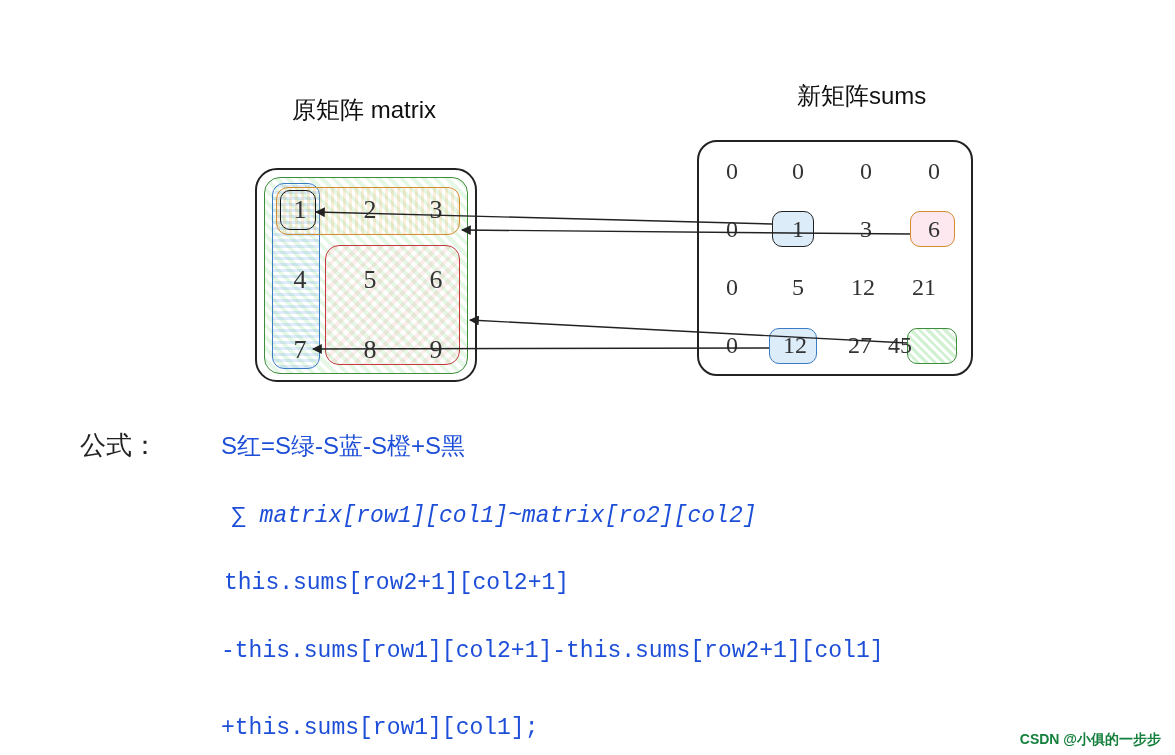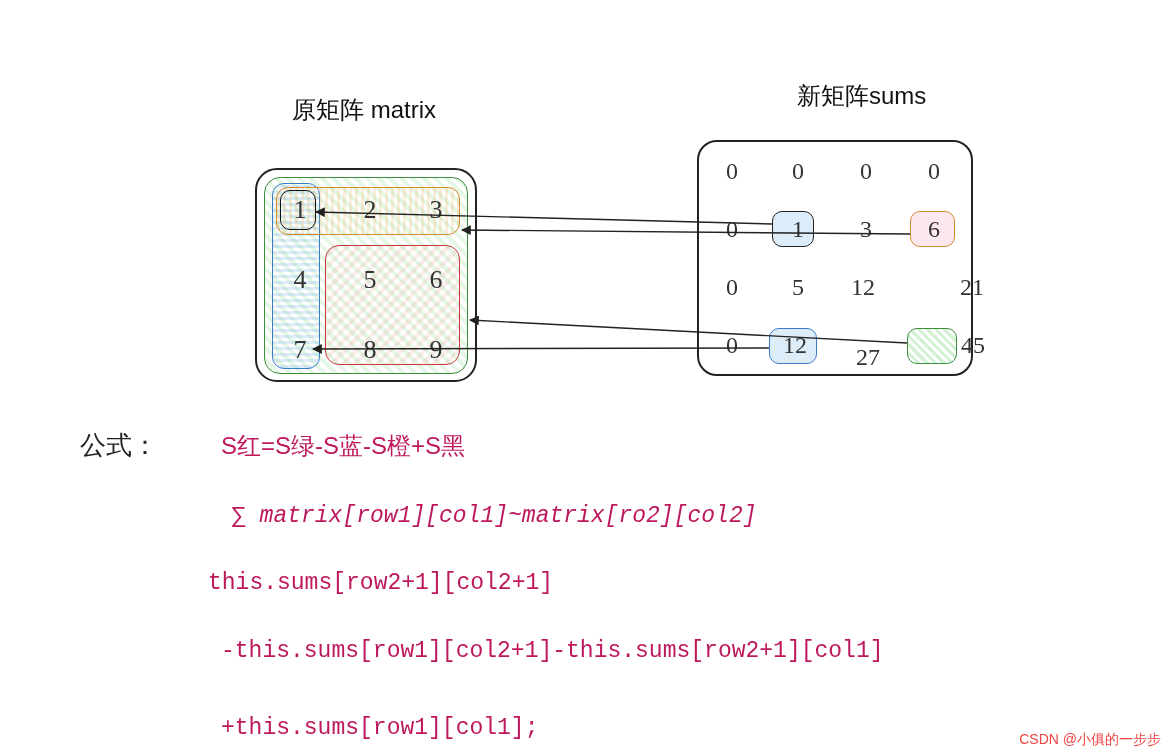--- a/index.html
+++ b/index.html
@@ -102,26 +102,26 @@
   .hl-green { border: 1.6px solid #3c8c3c; background: repeating-linear-gradient(45deg, rgba(80,200,80,0.25), rgba(80,200,80,0.25) 3px, transparent 3px, transparent 6px);}
   
   .formula-label {
     position: absolute; left: 80px; top: 428px;
     font-size: 26px; color: #222;
   }
   .formula-line {
     position: absolute;
     font-family: "Consolas", "Courier New", monospace;
     font-size: 23px;
-    color: #be185d;
+    color: #1d4ed8;
     white-space: pre;
   }
   .watermark {
     position: absolute; right: 14px; bottom: 6px;
-    font-size: 14px; color: #ef4444;
+    font-size: 14px; color: #15803d; font-weight: bold;
   }
   svg.arrows { position: absolute; left:0; top:0; width:1175px; height:755px; z-index:5; pointer-events:none; }
 </style>
 </head>
 <body>
 
 <div class="title" style="left:292px; top:94px;">原矩阵 matrix</div>
 <div class="title" style="left:753px; top:80px;margin-left:44px;">新矩阵sums</div>
 
 <div class="green-region"></div>
@@ -154,43 +154,43 @@
 <div class="scell" style="left:914px; top:158px;">0</div>
 
 <div class="scell" style="left:712px; top:216px;">0</div>
 <div class="scell" style="left:778px; top:216px;">1</div>
 <div class="scell" style="left:846px; top:216px;">3</div>
 <div class="scell" style="left:914px; top:216px;">6</div>
 
 <div class="scell" style="left:712px; top:274px;">0</div>
 <div class="scell" style="left:778px; top:274px;">5</div>
 <div class="scell" style="left:843px; top:274px;">12</div>
-<div class="scell" style="left:952px; top:274px;">21</div>
+<div class="scell" style="left:904px; top:274px;">21</div>
 
 <div class="scell" style="left:712px; top:332px;">0</div>
 <div class="scell" style="left:775px; top:332px;">12</div>
-<div class="scell" style="left:840px; top:344px;text-align:right;">27</div>
-<div class="scell" style="left:953px; top:332px;">45</div>
+<div class="scell" style="left:840px; top:332px;">27</div>
+<div class="scell" style="left:880px; top:332px;">45</div>
 
 <svg class="arrows">
   <defs>
     <marker id="ah" viewBox="0 0 10 10" refX="9" refY="5" markerWidth="7" markerHeight="7" orient="auto-start-reverse">
       <path d="M0,0 L10,5 L0,10 z" fill="#222"></path>
     </marker>
   </defs>
 
   <line x1="772" y1="224" x2="316" y2="212" stroke="#222" stroke-width="1.4" marker-end="url(#ah)"></line>
 
   <line x1="910" y1="234" x2="462" y2="230" stroke="#222" stroke-width="1.4" marker-end="url(#ah)"></line>
 
   <line x1="769" y1="348" x2="313" y2="349" stroke="#222" stroke-width="1.4" marker-end="url(#ah)"></line>
 
   <line x1="907" y1="343" x2="470" y2="320" stroke="#222" stroke-width="1.4" marker-end="url(#ah)"></line>
 </svg>
 
 <div class="formula-label">公式：</div>
 <div class="formula-line" style="left:221px; top:430px; font-family:'Microsoft YaHei',sans-serif; font-size:24px;">S红=S绿-S蓝-S橙+S黑</div>
 <div class="formula-line" style="left:232px; top:503px;font-style:italic;">∑ matrix[row1][col1]~matrix[ro2][col2]</div>
-<div class="formula-line" style="left:208px; top:570px;">this.sums[row2+1][col2+1]</div>
+<div class="formula-line" style="left:224px; top:570px;">this.sums[row2+1][col2+1]</div>
 <div class="formula-line" style="left:221px; top:638px;text-align:center;">-this.sums[row1][col2+1]-this.sums[row2+1][col1]</div>
 <div class="formula-line" style="left:221px; top:706px;margin-top:9px;">+this.sums[row1][col1];</div>
 
 <div class="watermark">CSDN @小俱的一步步</div>
 
 </body></html>

